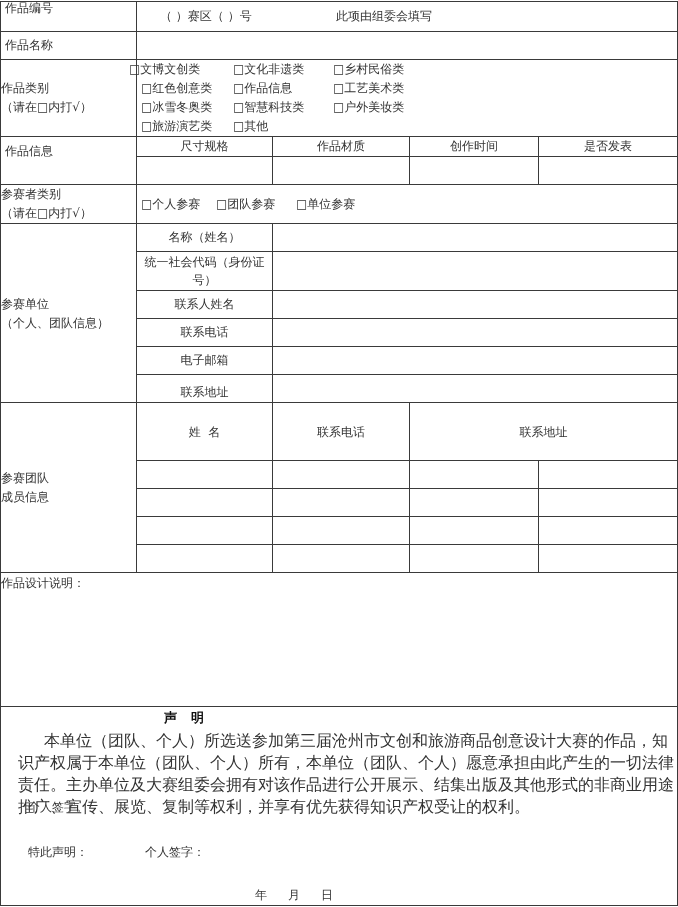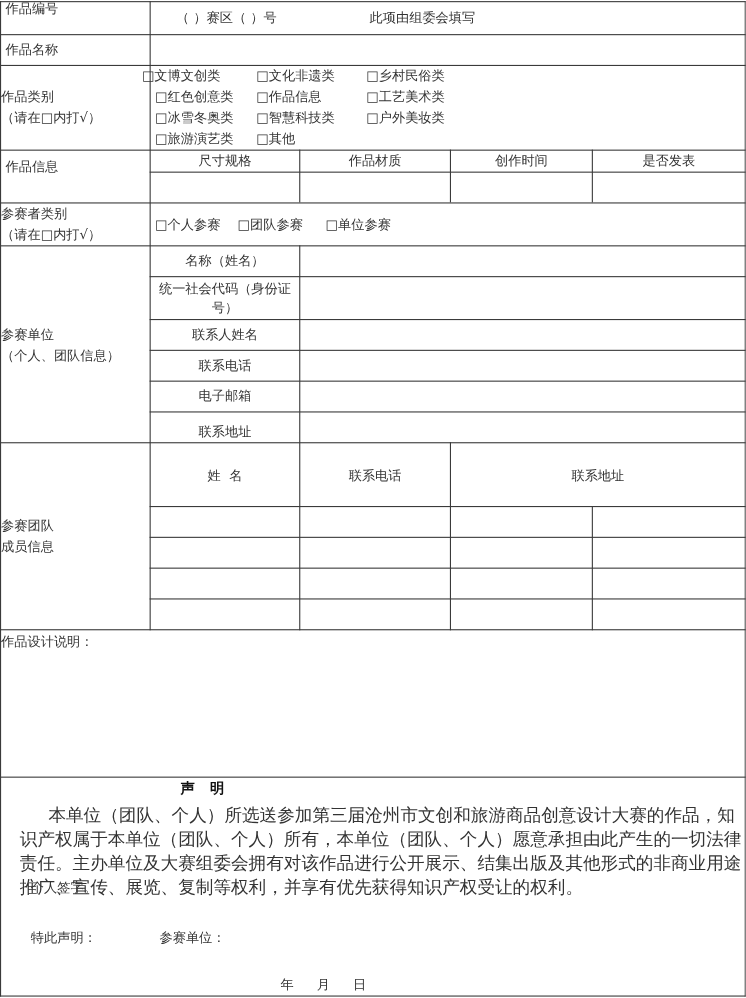--- a/index.html
+++ b/index.html
@@ -110,18 +110,18 @@
 <div class="field" style="left:137px;top:517px;width:540px;height:27px"></div>
 <div class="field" style="left:137px;top:545px;width:540px;height:27px"></div>
 
 <div class="t" style="left:1px;top:575px">作品设计说明：</div>
 <div class="field" style="left:1px;top:592px;width:676px;height:113px"></div>
 
 <div class="t bold" style="left:164px;top:710px">声明</div>
 <div class="para" style="top:730px;text-indent:26px">本单位（团队、个人）所选送参加第三届沧州市文创和旅游商品创意设计大赛的作品，知识产权属于本单位（团队、个人）所有，本单位（团队、个人）愿意承担由此产生的一切法律责任。主办单位及大赛组委会拥有对该作品进行公开展示、结集出版及其他形式的非商业用途推广、宣传、展览、复制等权利，并享有优先获得知识产权受让的权利。</div>
 <div class="t" style="left:28px;top:799px">个人签字。</div>
 <div class="t" style="left:28px;top:844px">特此声明：</div>
-<div class="t" style="left:145px;top:844px">参赛单位：</div>
+<div class="t" style="left:145px;top:844px">个人签字：</div>
 <div class="field" style="left:90px;top:838px;width:50px;height:26px"></div>
 <div class="field" style="left:205px;top:838px;width:200px;height:26px"></div>
 <div class="t" style="left:255px;top:887px">年</div>
 <div class="t" style="left:288px;top:887px">月</div>
 <div class="t" style="left:321px;top:887px">日</div>
 
 </body></html>

